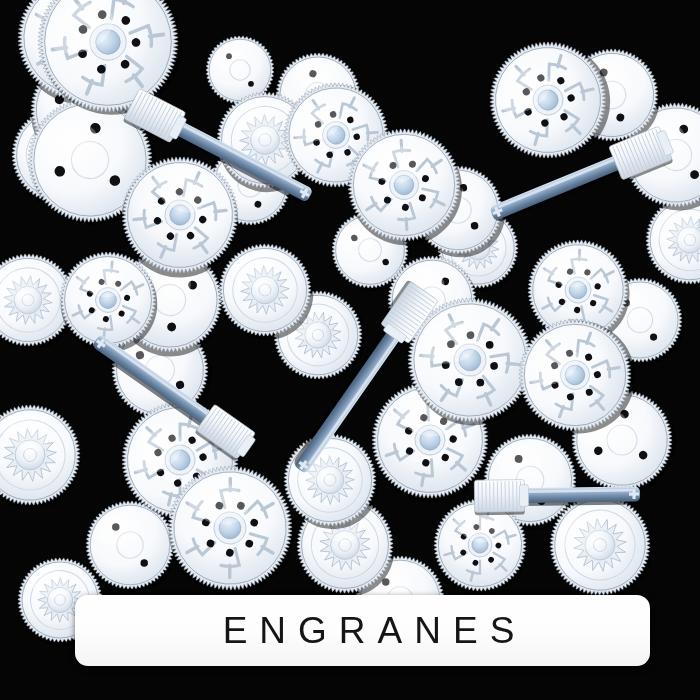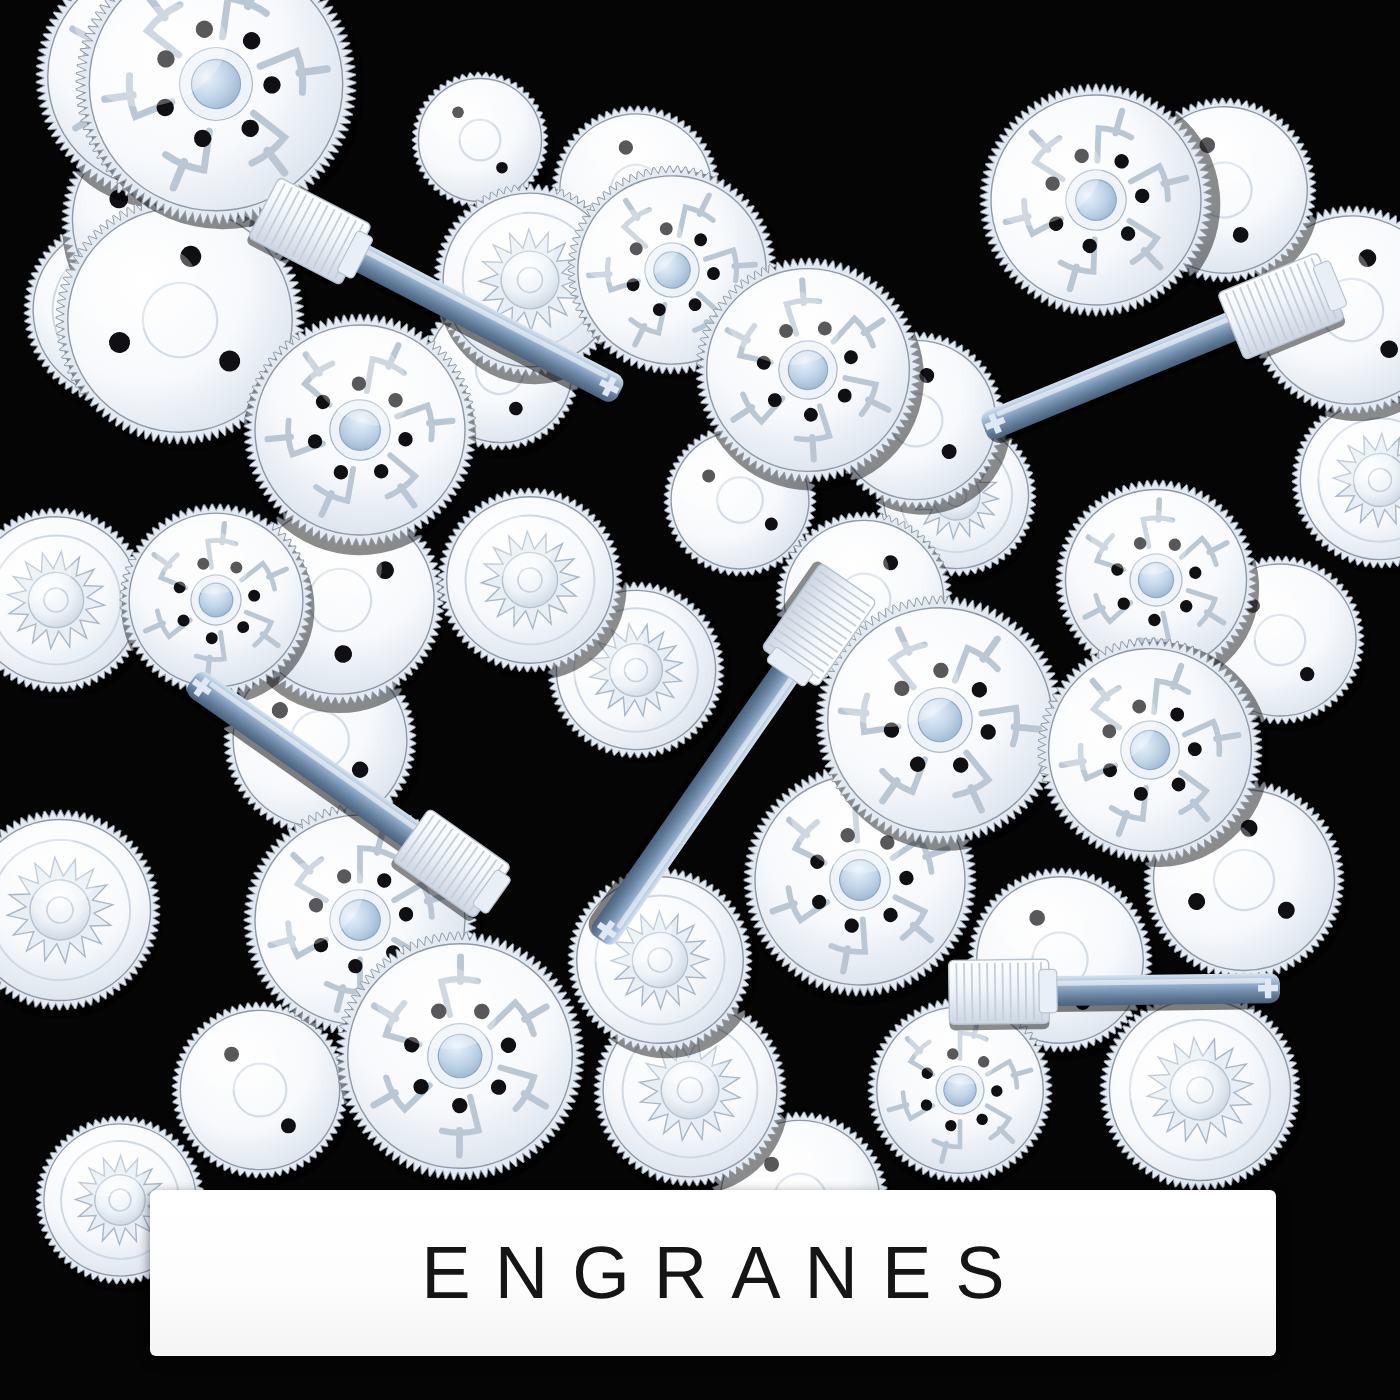--- a/index.html
+++ b/index.html
@@ -876,17 +876,17 @@
             <rect x="45" y="-10.88" width="9" height="21.76" fill="#e9eff6" stroke="#b6c3d1" stroke-width="0.6" rx="2"></rect>
           </g>
           <g transform="translate(142.01351289662713,0)">
             <rect x="-5" y="-1.6" width="10" height="3.2" fill="#dfe9f3"></rect>
             <rect x="-1.6" y="-5" width="3.2" height="10" fill="#dfe9f3"></rect>
           </g>
         </g>
       </g>
   </svg>
 
-  <div id="label-banner" style="left: 75px; top: 595px; width: 563px; height: 83px; border-radius: 3px;">
+  <div id="label-banner" style="left: 75px; top: 595px; width: 563px; height: 71px; border-radius: 13px; padding-left: 12px;">
     <div id="label-text" style="color: rgb(21, 21, 21);">ENGRANES</div>
   </div>
 
 </div>
 
 </body></html>

